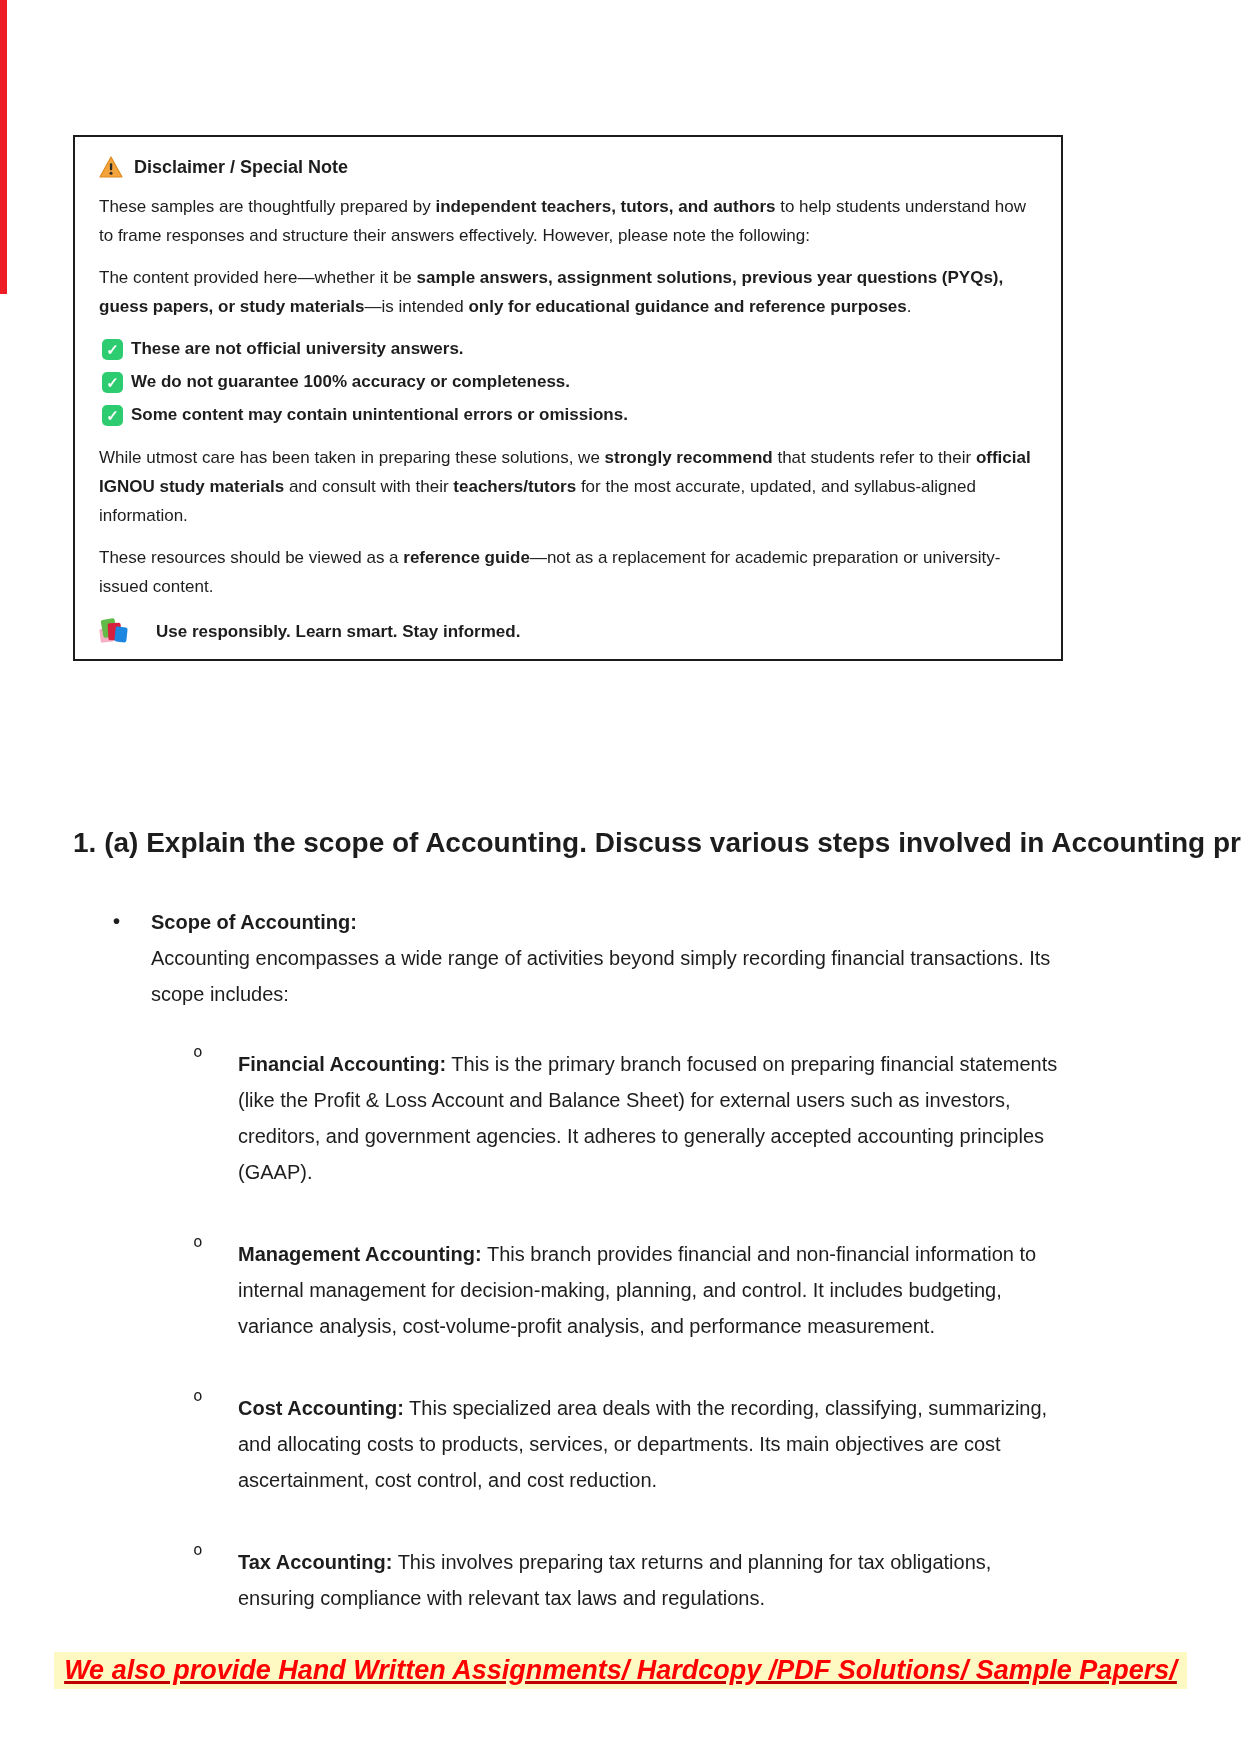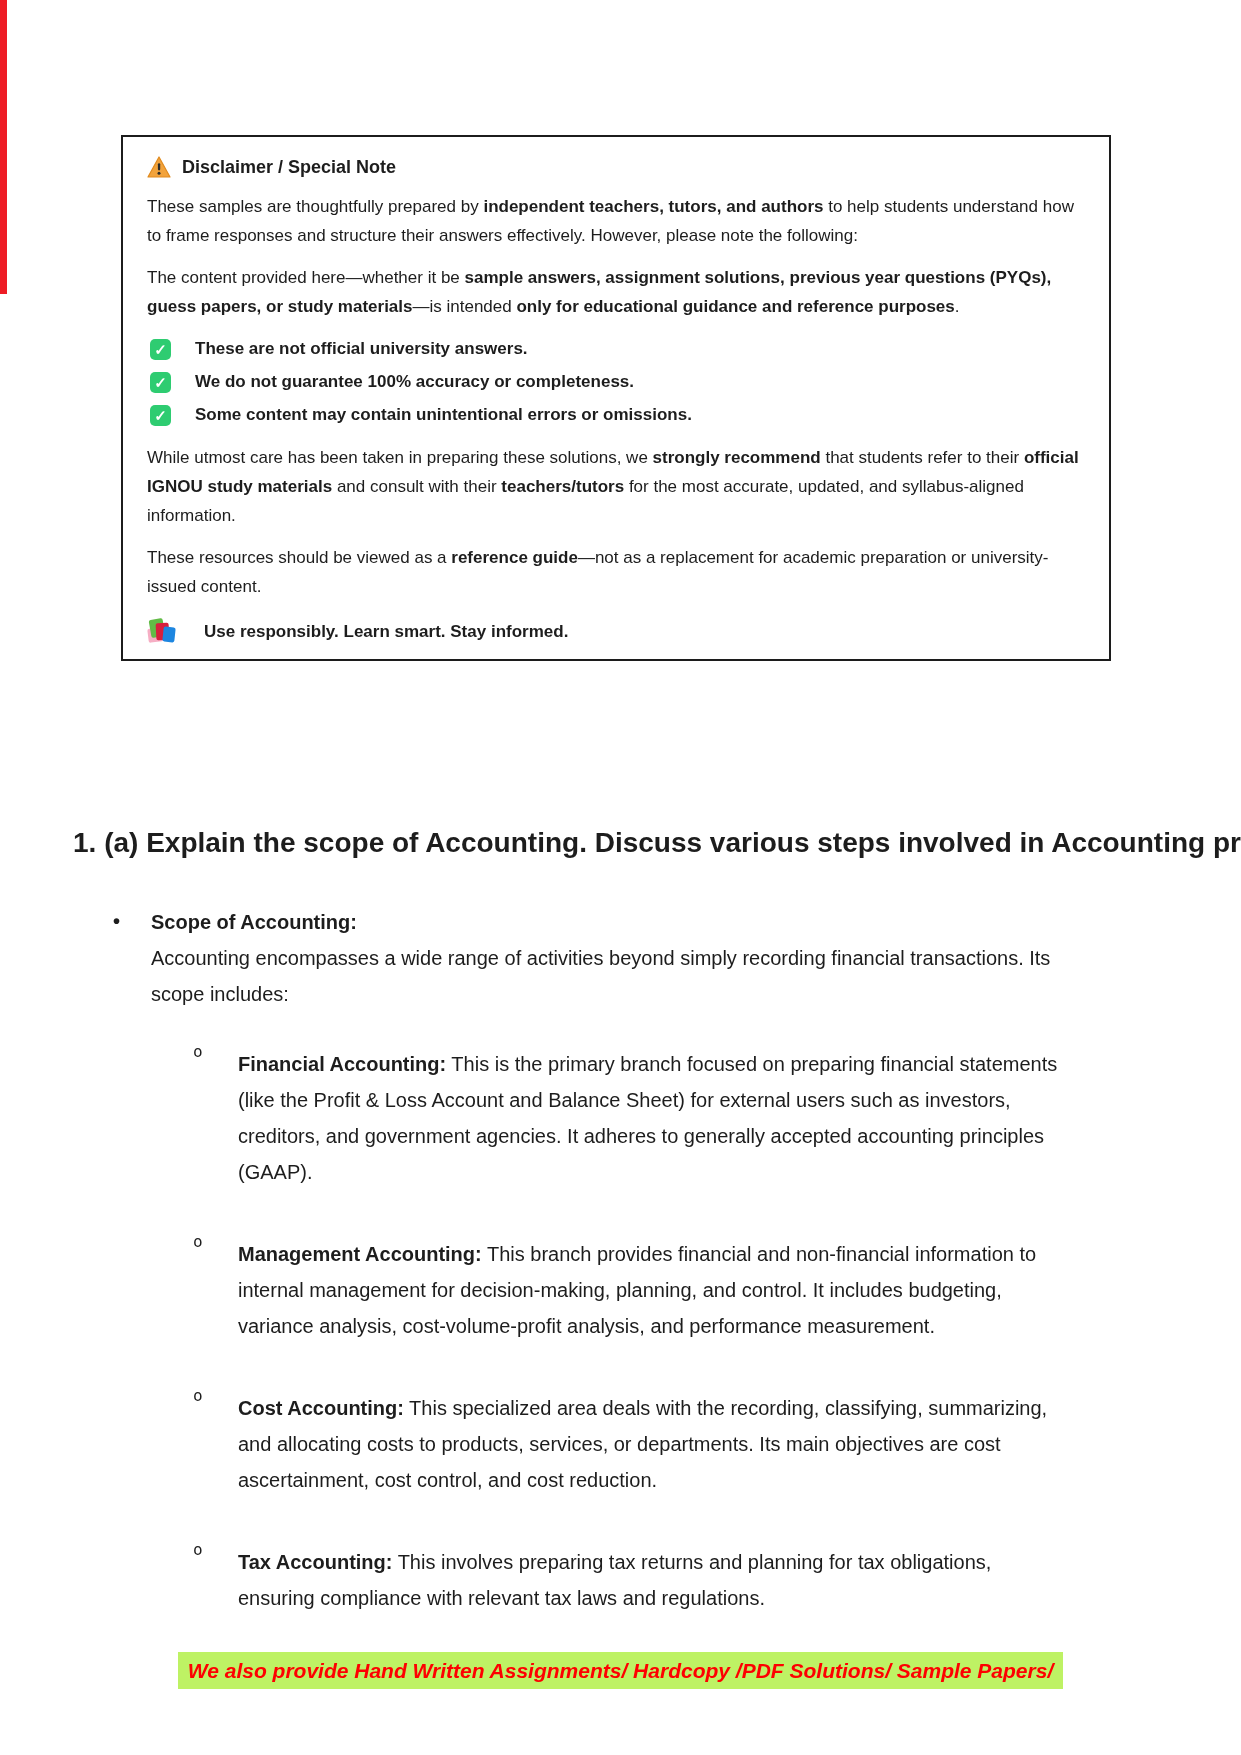--- a/index.html
+++ b/index.html
@@ -24,29 +24,28 @@
   .disclaimer {
     position: absolute;
     left: 73px; top: 135px;
     width: 990px;
     min-height: 496px;
     border: 2px solid #1c1c1c;
     background: #ffffff;
     padding: 18px 24px 14px 24px;
     font-size: 17px;
     line-height: 29px;
-    margin-left: 48px;
   }
   .d-title-row { display: flex; align-items: center; gap: 11px; margin: 0 0 13px 0; }
   .d-title { font-size: 18px; font-weight: bold; margin: 0; line-height: 24px; }
   .warn { width: 24px; height: 22px; display: inline-block; flex: 0 0 auto; }
   .d-para { margin: 0 0 13px 0; }
   .bseg { font-weight: bold; }
   .checks { list-style: none; margin: 16px 0 16px 0; padding: 0 0 0 3px; }
-  .check-row { display: flex; align-items: center; gap: 24px; margin-bottom: 9px; font-weight: bold; line-height: 24px; }
+  .check-row { display: flex; align-items: center; gap: 8px; margin-bottom: 9px; font-weight: bold; line-height: 24px; }
   .chk {
     width: 21px; height: 21px; flex: 0 0 auto;
     background: #2ecc71; border-radius: 5px;
     display: flex; align-items: center; justify-content: center;
   }
   .chk::after { content: "✓"; color: #ffffff; font-size: 15px; font-weight: bold; line-height: 1; }
   .d-final { display: flex; align-items: center; gap: 27px; font-weight: bold; margin-top: 17px; line-height: 26px; }
   .books { position: relative; width: 30px; height: 27px; flex: 0 0 auto; display: inline-block; }
   .books i { position: absolute; display: block; border-radius: 2px; }
   .b-pink  { left: 1px;  top: 10px; width: 15px; height: 14px; background: #f6aec4; transform: rotate(-7deg); }
@@ -65,27 +64,28 @@
   .l2-item { display: flex; margin-left: 120px; margin-bottom: 22px; }
   .l2-marker { width: 33px; flex: 0 0 auto; font-family: "DejaVu Sans Mono", monospace; font-size: 16px; line-height: 36px; }
   .l2-text { width: 835px; margin: 12px; font-size: 20px; line-height: 36px; }
   .l2-label { font-weight: bold; }
 
   
   .promo { position: absolute; left: 0; right: 0; top: 1652px; text-align: center; }
   .promo-line { line-height: 37px; }
   .hl {
     display: inline-block;
-    background: #bef264;
+    background: #fef9c3;
     color: #fe0000;
     font-weight: bold;
     font-style: italic;
-    font-size: 21px;
+    font-size: 27px;
     line-height: 37px;
     padding: 0 10px;
+    text-decoration: underline;
     text-decoration-color: #c00000;
     text-decoration-thickness: 2.5px;
   }
 </style>
 </head>
 <body>
 
 <div class="page">
 
   <div class="red-strip"></div>

